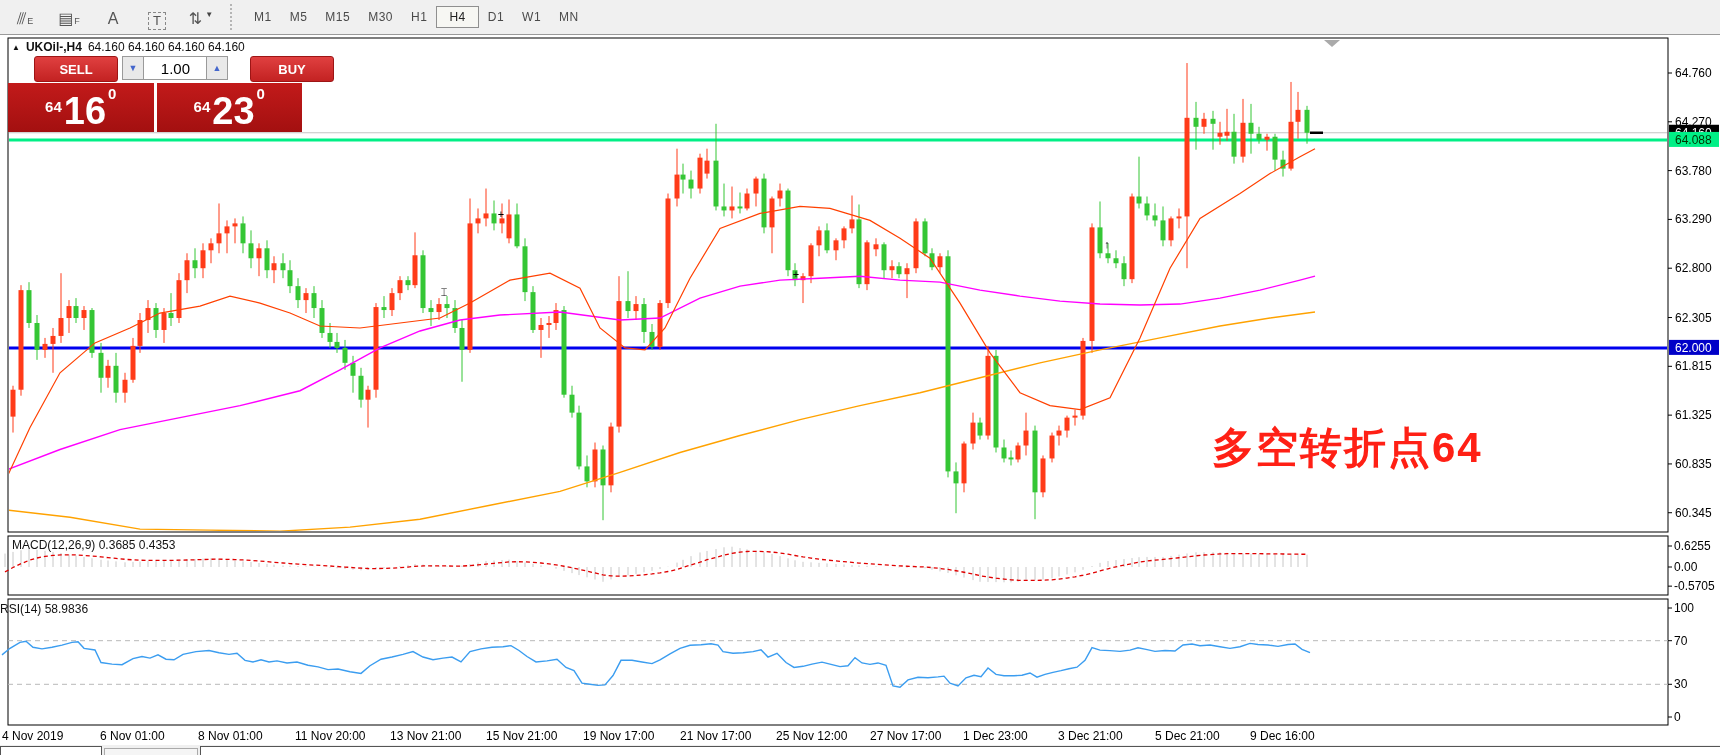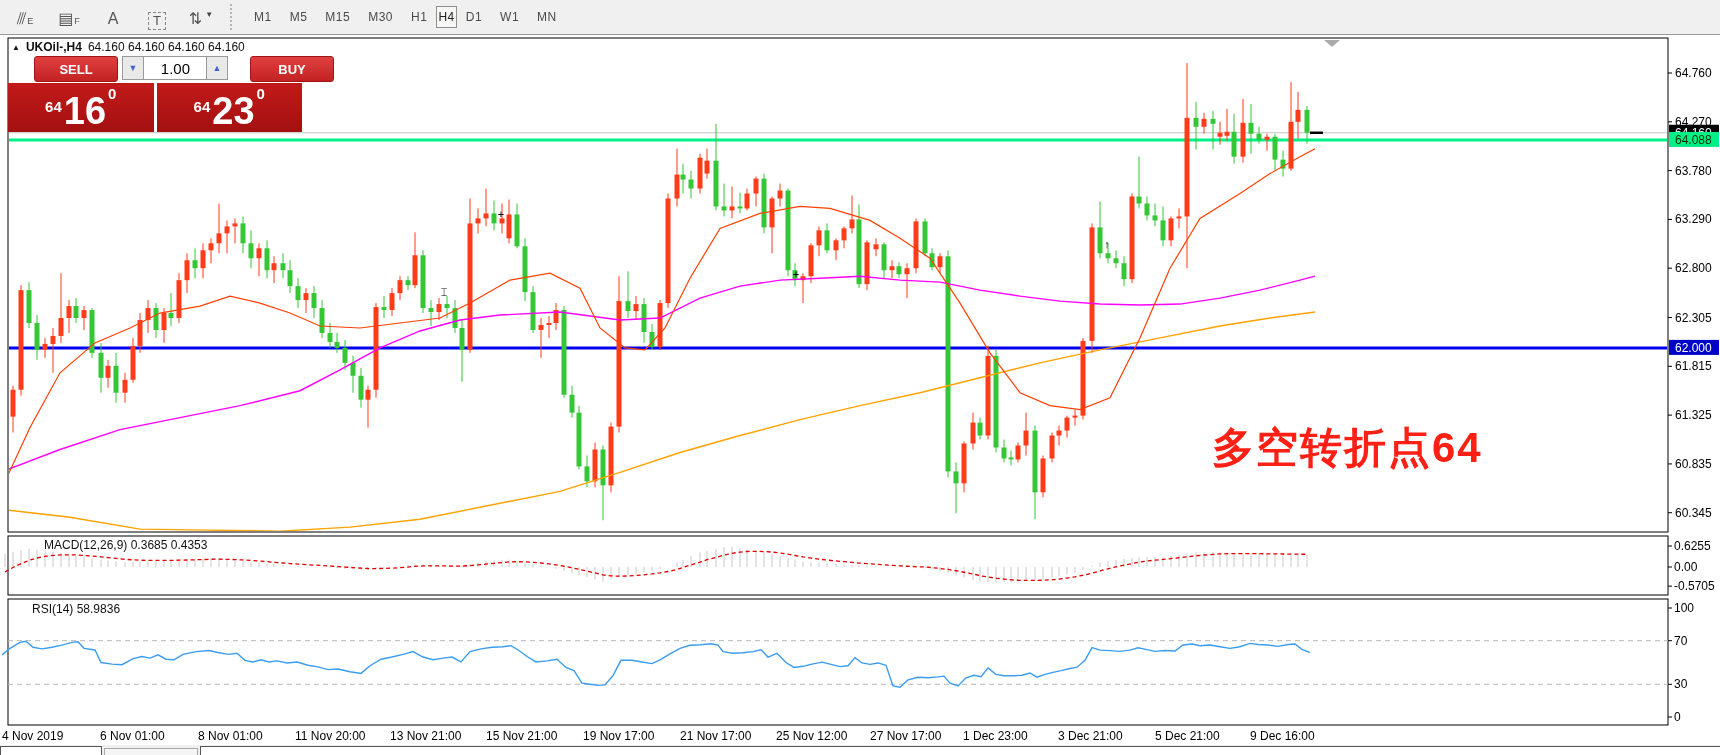--- a/index.html
+++ b/index.html
@@ -9,21 +9,21 @@
   .toolbar{position:absolute;left:0;top:0;width:1720px;height:35px;background:#f0f0f0;
     border-bottom:1px solid #9a9a9a;display:flex;align-items:center;box-sizing:border-box;}
   .tb-icon{width:38px;height:26px;margin-left:6px;display:flex;align-items:flex-end;justify-content:center;
     color:#555;font-size:15px;line-height:22px;cursor:default;position:relative;}
   .tb-icon .g{font-size:16px;}
   .tb-icon .sub{font-size:9px;margin-left:1px;margin-bottom:-2px;}
   .tb-icon.boxT .g{border:1px dashed #888;padding:0 4px;font-size:13px;line-height:16px;}
   .tb-icon .caret{font-size:8px;margin-left:3px;margin-bottom:4px;color:#444;}
   .tb-sep{width:7px;height:26px;margin:0 6px 0 10px;border-left:2px dotted #b5b5b5;}
   .tf-btn{padding:4px 9px;font-size:12px;color:#4a4a4a;letter-spacing:.5px;cursor:default;}
-  .tf-btn.active{background:#f7f7f3;border:1px solid #8f8f8f;padding:3px 1px;color:#222;}
+  .tf-btn.active{background:#f7f7f3;border:1px solid #8f8f8f;padding:3px 12px;color:#222;}
   
   #chart-svg{position:absolute;left:0;top:0;}
   
   .title-row{position:absolute;left:12px;top:40px;font-size:12px;color:#111;display:flex;align-items:center;gap:6px;background:#fff;padding-right:8px;}
   .title-row .tri{font-size:8px;color:#111;}
   .title-row b{font-weight:bold;}
   .quote-panel{position:absolute;left:8px;top:56px;width:294px;height:76px;}
   .order-row{position:absolute;left:8px;top:0;height:24px;display:flex;}
   .btn-red{background:linear-gradient(#e04040,#c32222);color:#fff;border:1px solid #9d1515;border-radius:3px;
     font-size:13px;font-weight:bold;width:82px;height:24px;display:flex;align-items:center;justify-content:center;margin-left:18px;}
@@ -31,21 +31,21 @@
   .step-btn{width:22px;height:24px;background:#e9e9e9;border:1px solid #9a9a9a;color:#4466cc;font-size:9px;
     display:flex;align-items:center;justify-content:center;box-sizing:border-box;}
   .qty{width:62px;height:24px;border:1px solid #9a9a9a;border-left:none;border-right:none;text-align:right;
     font-size:15px;padding:0 16px;box-sizing:border-box;outline:none;font-family:"Liberation Sans",sans-serif;}
   .price-boxes{position:absolute;left:0;top:27px;width:294px;height:49px;display:flex;gap:3px;}
   .pbox{flex:1;background:linear-gradient(#c21a1a,#a31010);color:#fff;display:flex;align-items:flex-end;justify-content:center;padding-bottom:4px;}
   .pbox .small{font-size:15px;font-weight:bold;margin-bottom:13px;}
   .pbox .big{font-size:38px;font-weight:bold;line-height:34px;margin:0 2px;}
   .pbox .sup{font-size:15px;font-weight:bold;align-self:flex-start;margin-top:2px;}
   
-  .ind-label{position:absolute;font-size:12px;color:#111;background:transparent;margin-left:32px;}
+  .ind-label{position:absolute;font-size:12px;color:#111;background:transparent;}
   
   .cn-note{position:absolute;left:1212px;top:420px;font-size:42px;font-weight:bold;color:#ff2015;letter-spacing:2px;white-space:nowrap;}
   
   .bottom-bar{position:absolute;left:0;top:745px;width:1720px;height:10px;background:#f0f0f0;}
   .bb-tab1{position:absolute;left:0;top:1px;width:100px;height:14px;background:#fff;border:1px solid #555;}
   .bb-tab2{position:absolute;left:104px;top:3px;width:92px;height:12px;background:#f5f5f5;border:1px solid #aaa;}
   .bb-wide{position:absolute;left:200px;top:1px;width:1519px;height:14px;background:#fff;border:1px solid #555;}
 </style>
 </head>
 <body>

